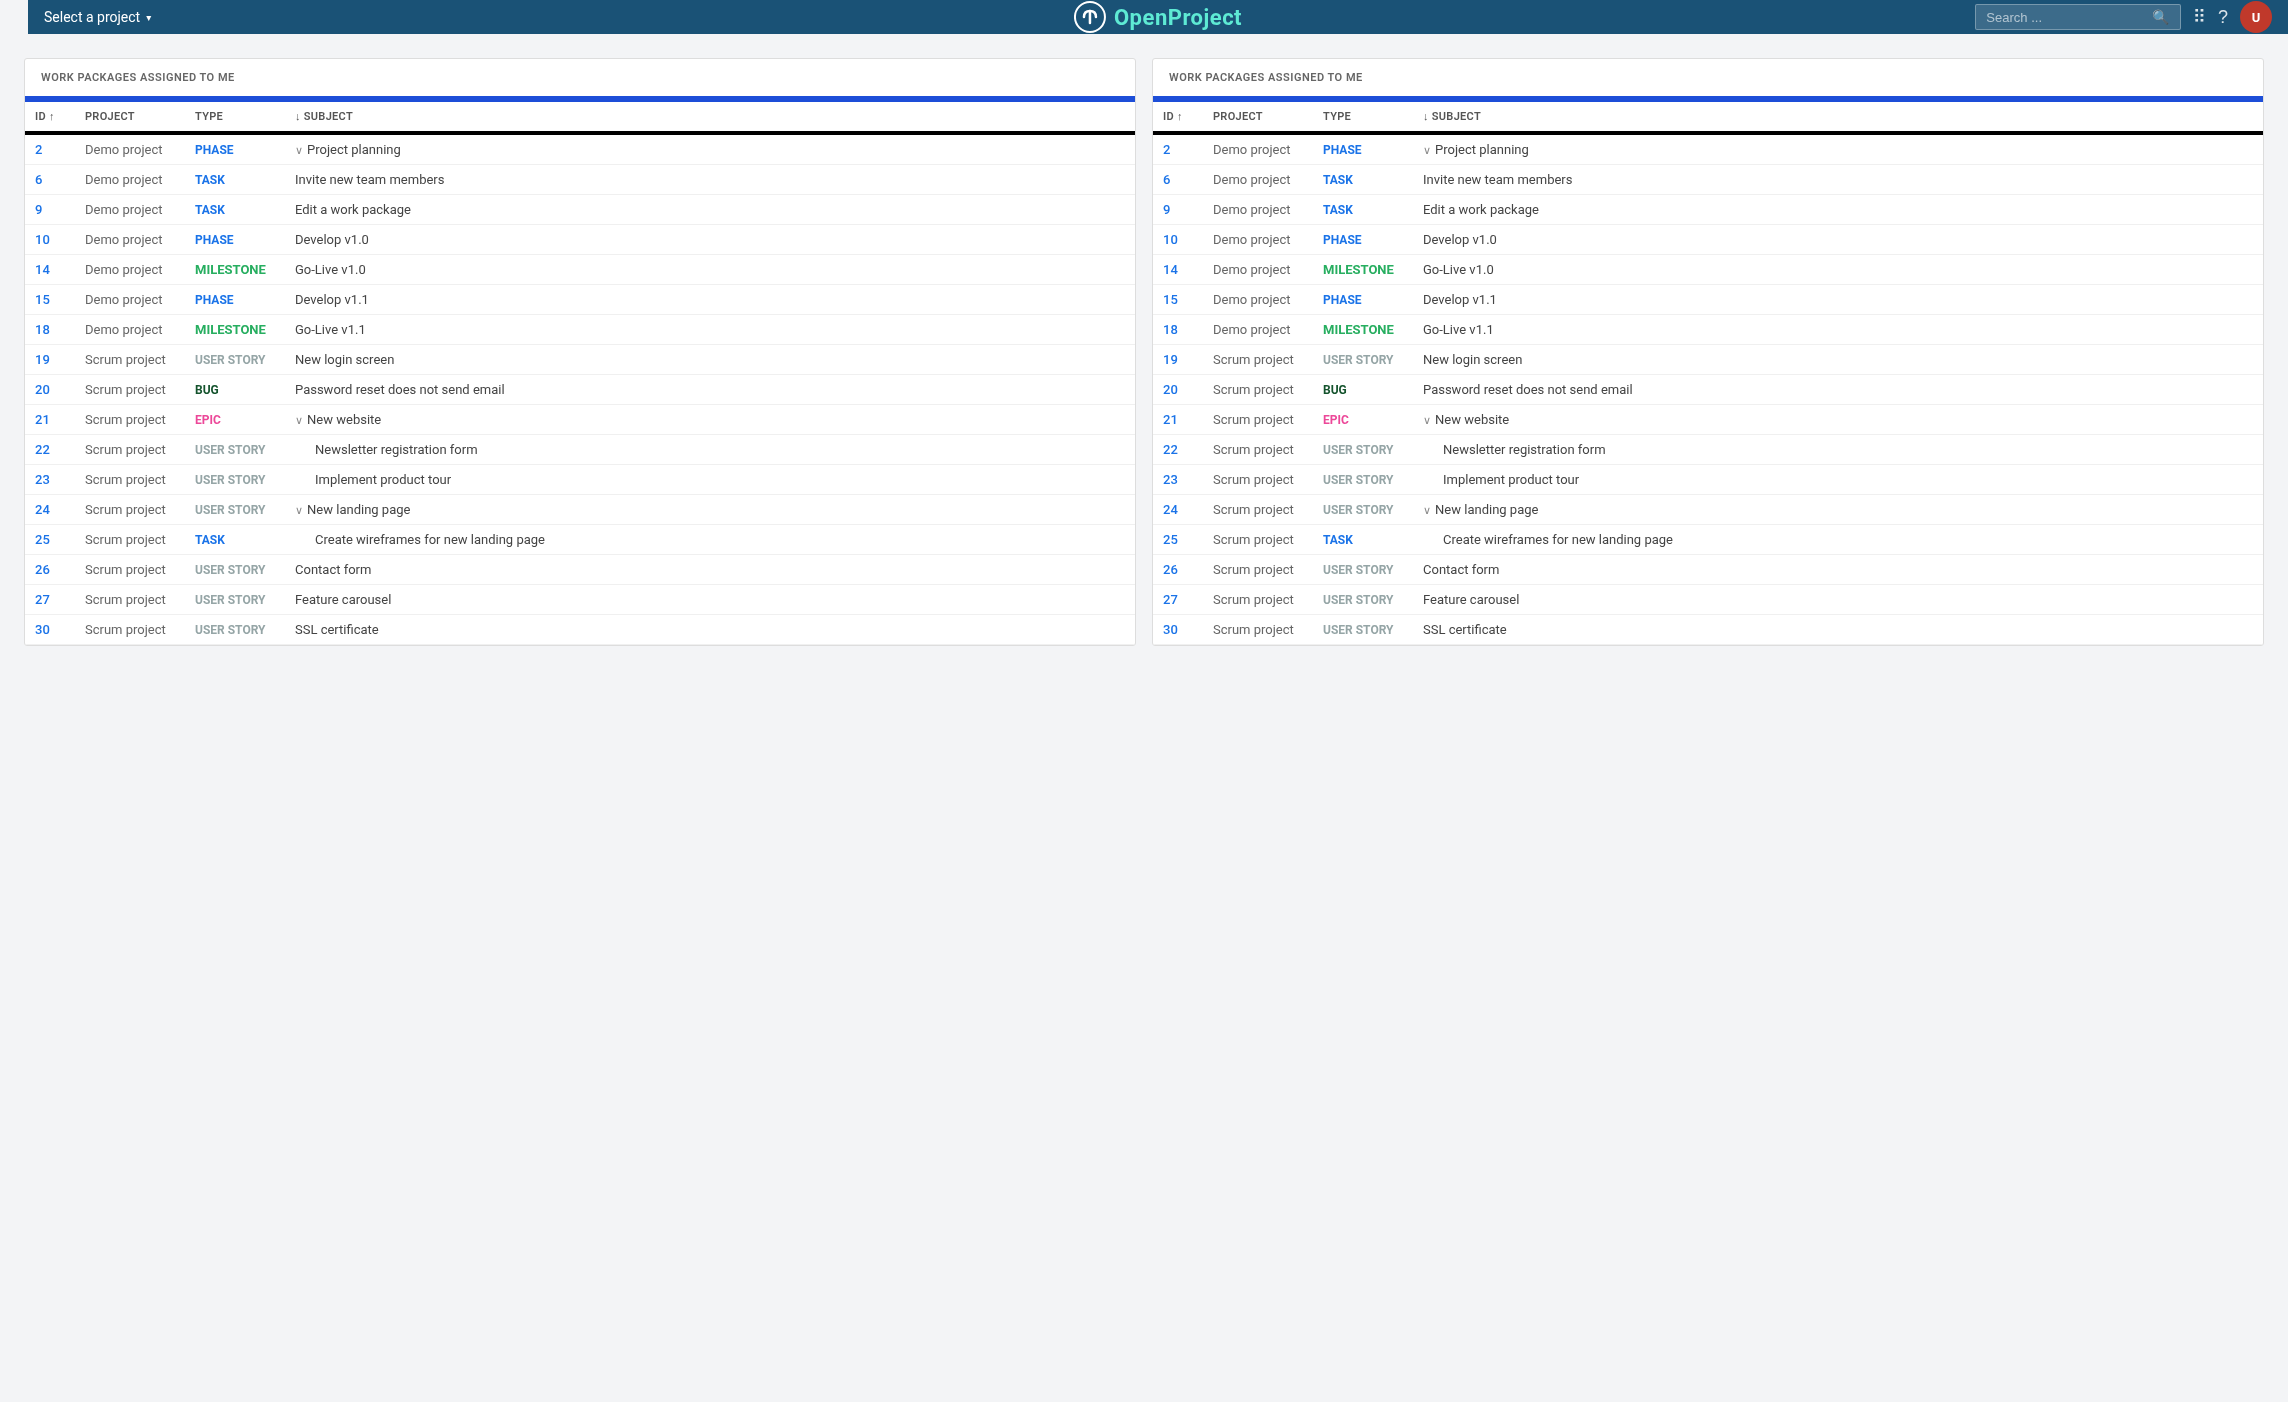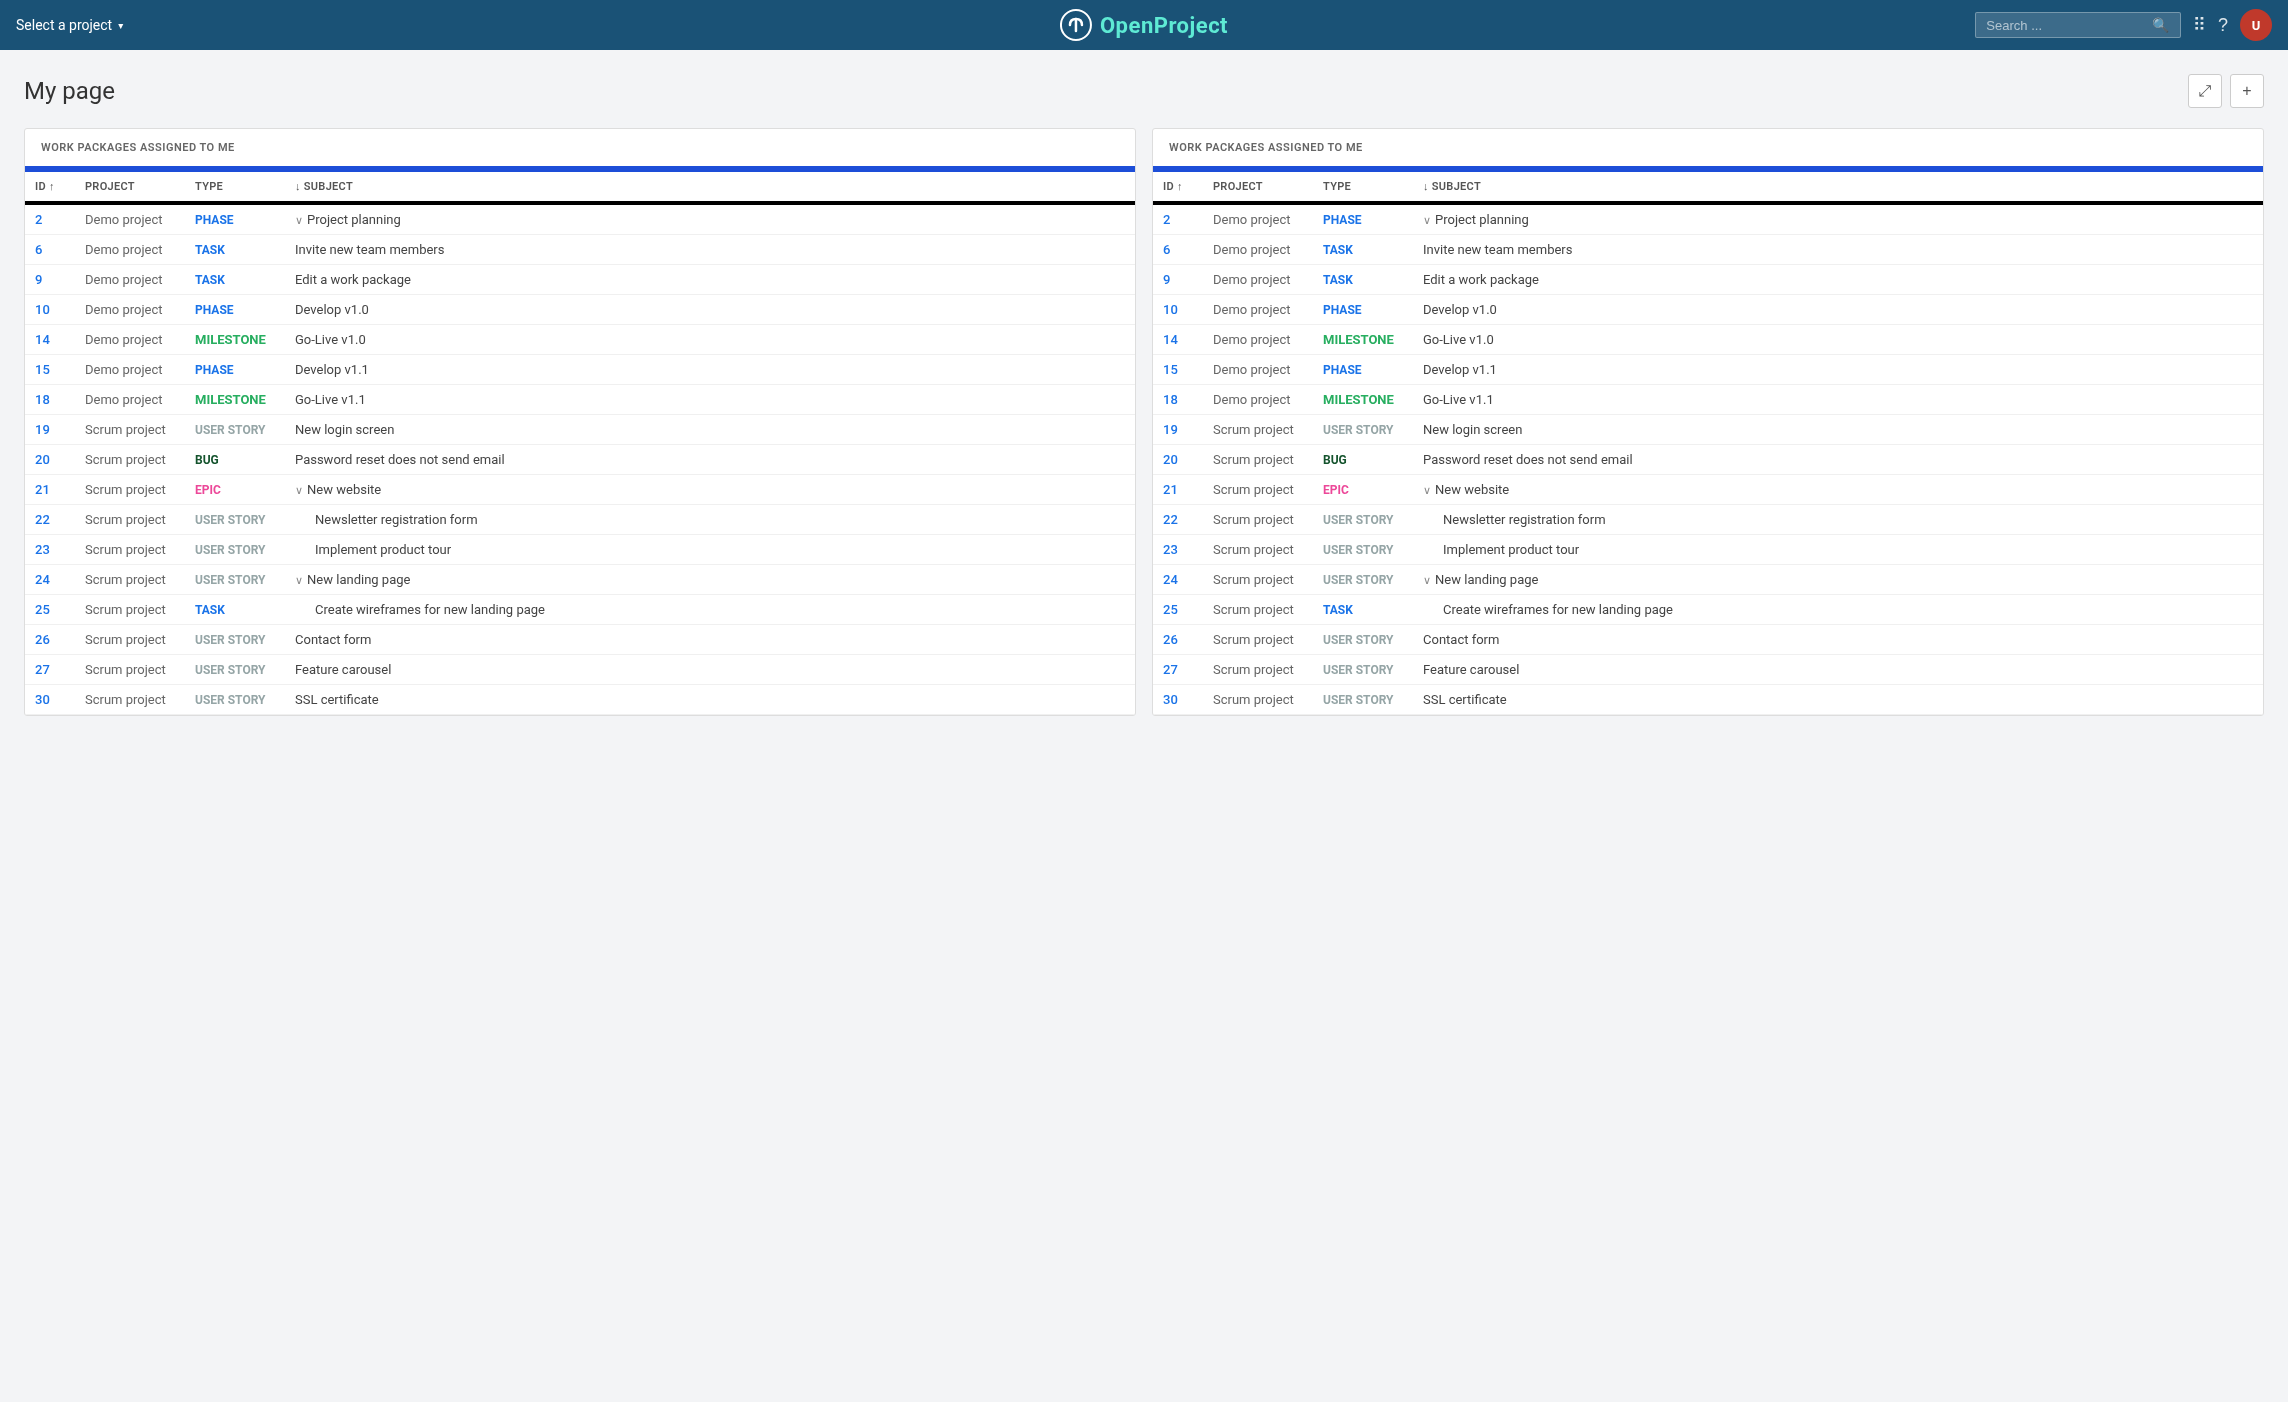--- a/index.html
+++ b/index.html
@@ -5,22 +5,23 @@
     * { box-sizing: border-box; margin: 0; padding: 0; }
     body { font-family: -apple-system, BlinkMacSystemFont, 'Segoe UI', Roboto, Arial, sans-serif; background: #f3f4f6; min-height: 100vh; }
 
     
     .header {
       background: #1a5276;
       display: flex;
       align-items: center;
       justify-content: space-between;
       padding: 0 16px;
-      height: 50px;
+      height: 34px;
       position: relative;
+      margin-left: 28px;
     }
     .header-left {
       display: flex;
       align-items: center;
       gap: 6px;
       color: white;
       font-size: 14px;
       cursor: pointer;
     }
     .header-left .chevron { font-size: 10px; }
@@ -217,27 +218,20 @@
       <input type="text" placeholder="Search ..." style="">
       <span class="search-icon-btn">🔍</span>
     </div>
     <button class="header-icon-btn" title="Apps">⠿</button>
     <button class="header-icon-btn" title="Help">?</button>
     <div class="avatar">U</div>
   </div>
 </header>
 
 <div class="page-content">
-  <div class="page-header">
-    <h1 class="page-title">My page</h1>
-    <div class="page-actions">
-      <button class="icon-btn">⤢</button>
-      <button class="icon-btn">+</button>
-    </div>
-  </div>
 
   <div class="panels-container" id="panels-container">
 
   <div class="panel">
         <div class="panel-header">
           <div class="panel-title">WORK PACKAGES ASSIGNED TO ME</div>
         </div>
         <table class="wp-table">
           <thead>
             <tr>

